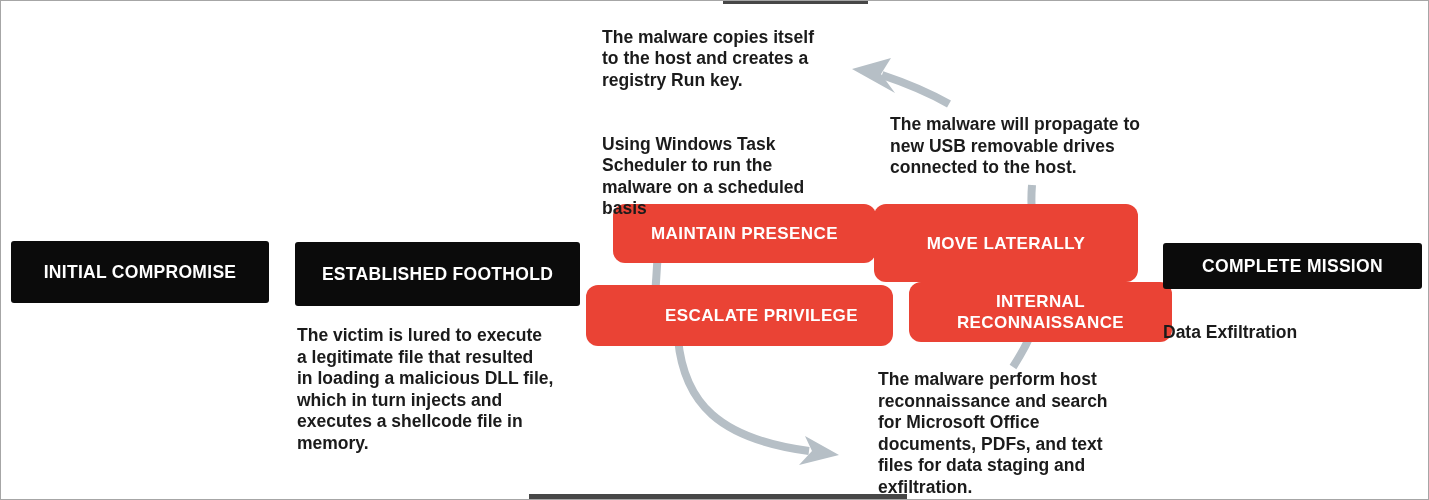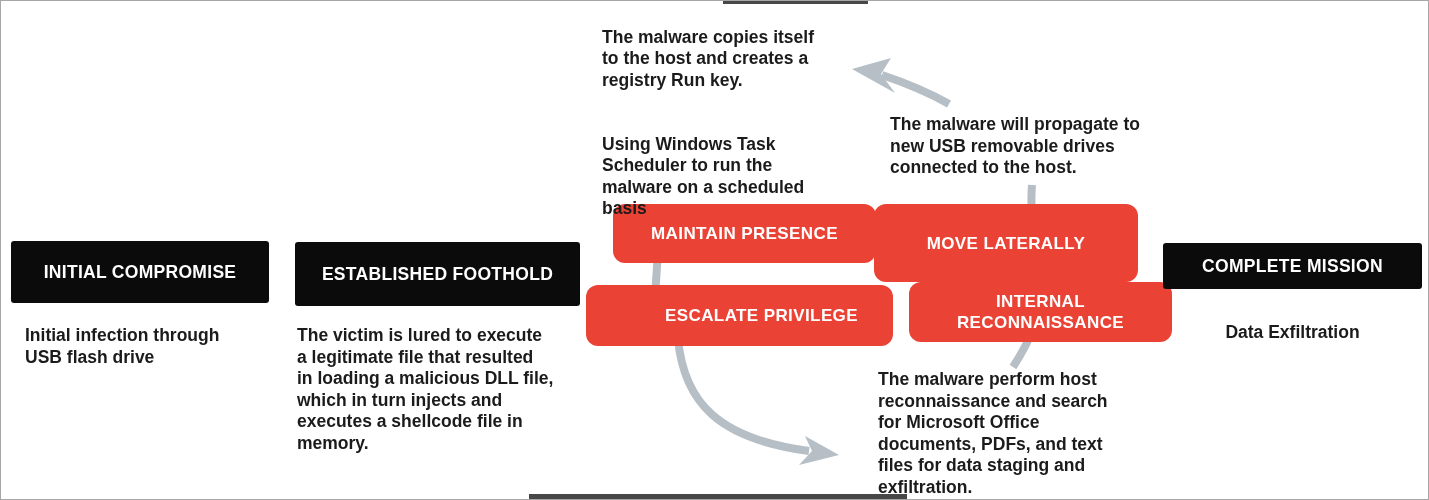--- a/index.html
+++ b/index.html
@@ -22,21 +22,21 @@
     white-space:pre-line;
   }
   .black{background:var(--black_box,#0b0b0b);border-radius:3px;font-size:17.5px;letter-spacing:.3px;}
   .red{background:var(--red,#ea4335);border-radius:12px;font-size:17px;letter-spacing:.4px;line-height:21px;}
   .note{
     position:absolute;z-index:1;
     color:var(--text,#1b1b1b);font-weight:700;
     font-size:17.5px;line-height:21.5px;
     white-space:pre-line;
   }
-  .note.center{text-align:center;}
+  .note.center{}
   .crop-bar{position:absolute;z-index:2;background:var(--crop_bar,#474747);}
 </style>
 </head>
 <body>
 
 <div class="canvas">
 
   <svg class="arrows" viewBox="0 0 1429 500">
 
     <path d="M 657 250 L 654 296"></path>
@@ -72,22 +72,20 @@
 
   <div class="box red" style="left:875px;top:281px;width:263px;height:60px;margin-left:33px;">
     <span>INTERNAL
 RECONNAISSANCE</span>
   </div>
 
   <div class="box black" style="left:1162px;top:242px;width:259px;height:46px;">
     <span>COMPLETE MISSION</span>
   </div>
 
-  <div class="note" style="left:24px;top:324px;width:255px;">Initial infection through
-USB flash drive</div>
 
   <div class="note" style="left:296px;top:324px;width:272px;">The victim is lured to execute
 a legitimate file that resulted
 in loading a malicious DLL file,
 which in turn injects and
 executes a shellcode file in
 memory.</div>
 
   <div class="note" style="left:889px;top:113px;width:272px;">The malware will propagate to
 new USB removable drives

